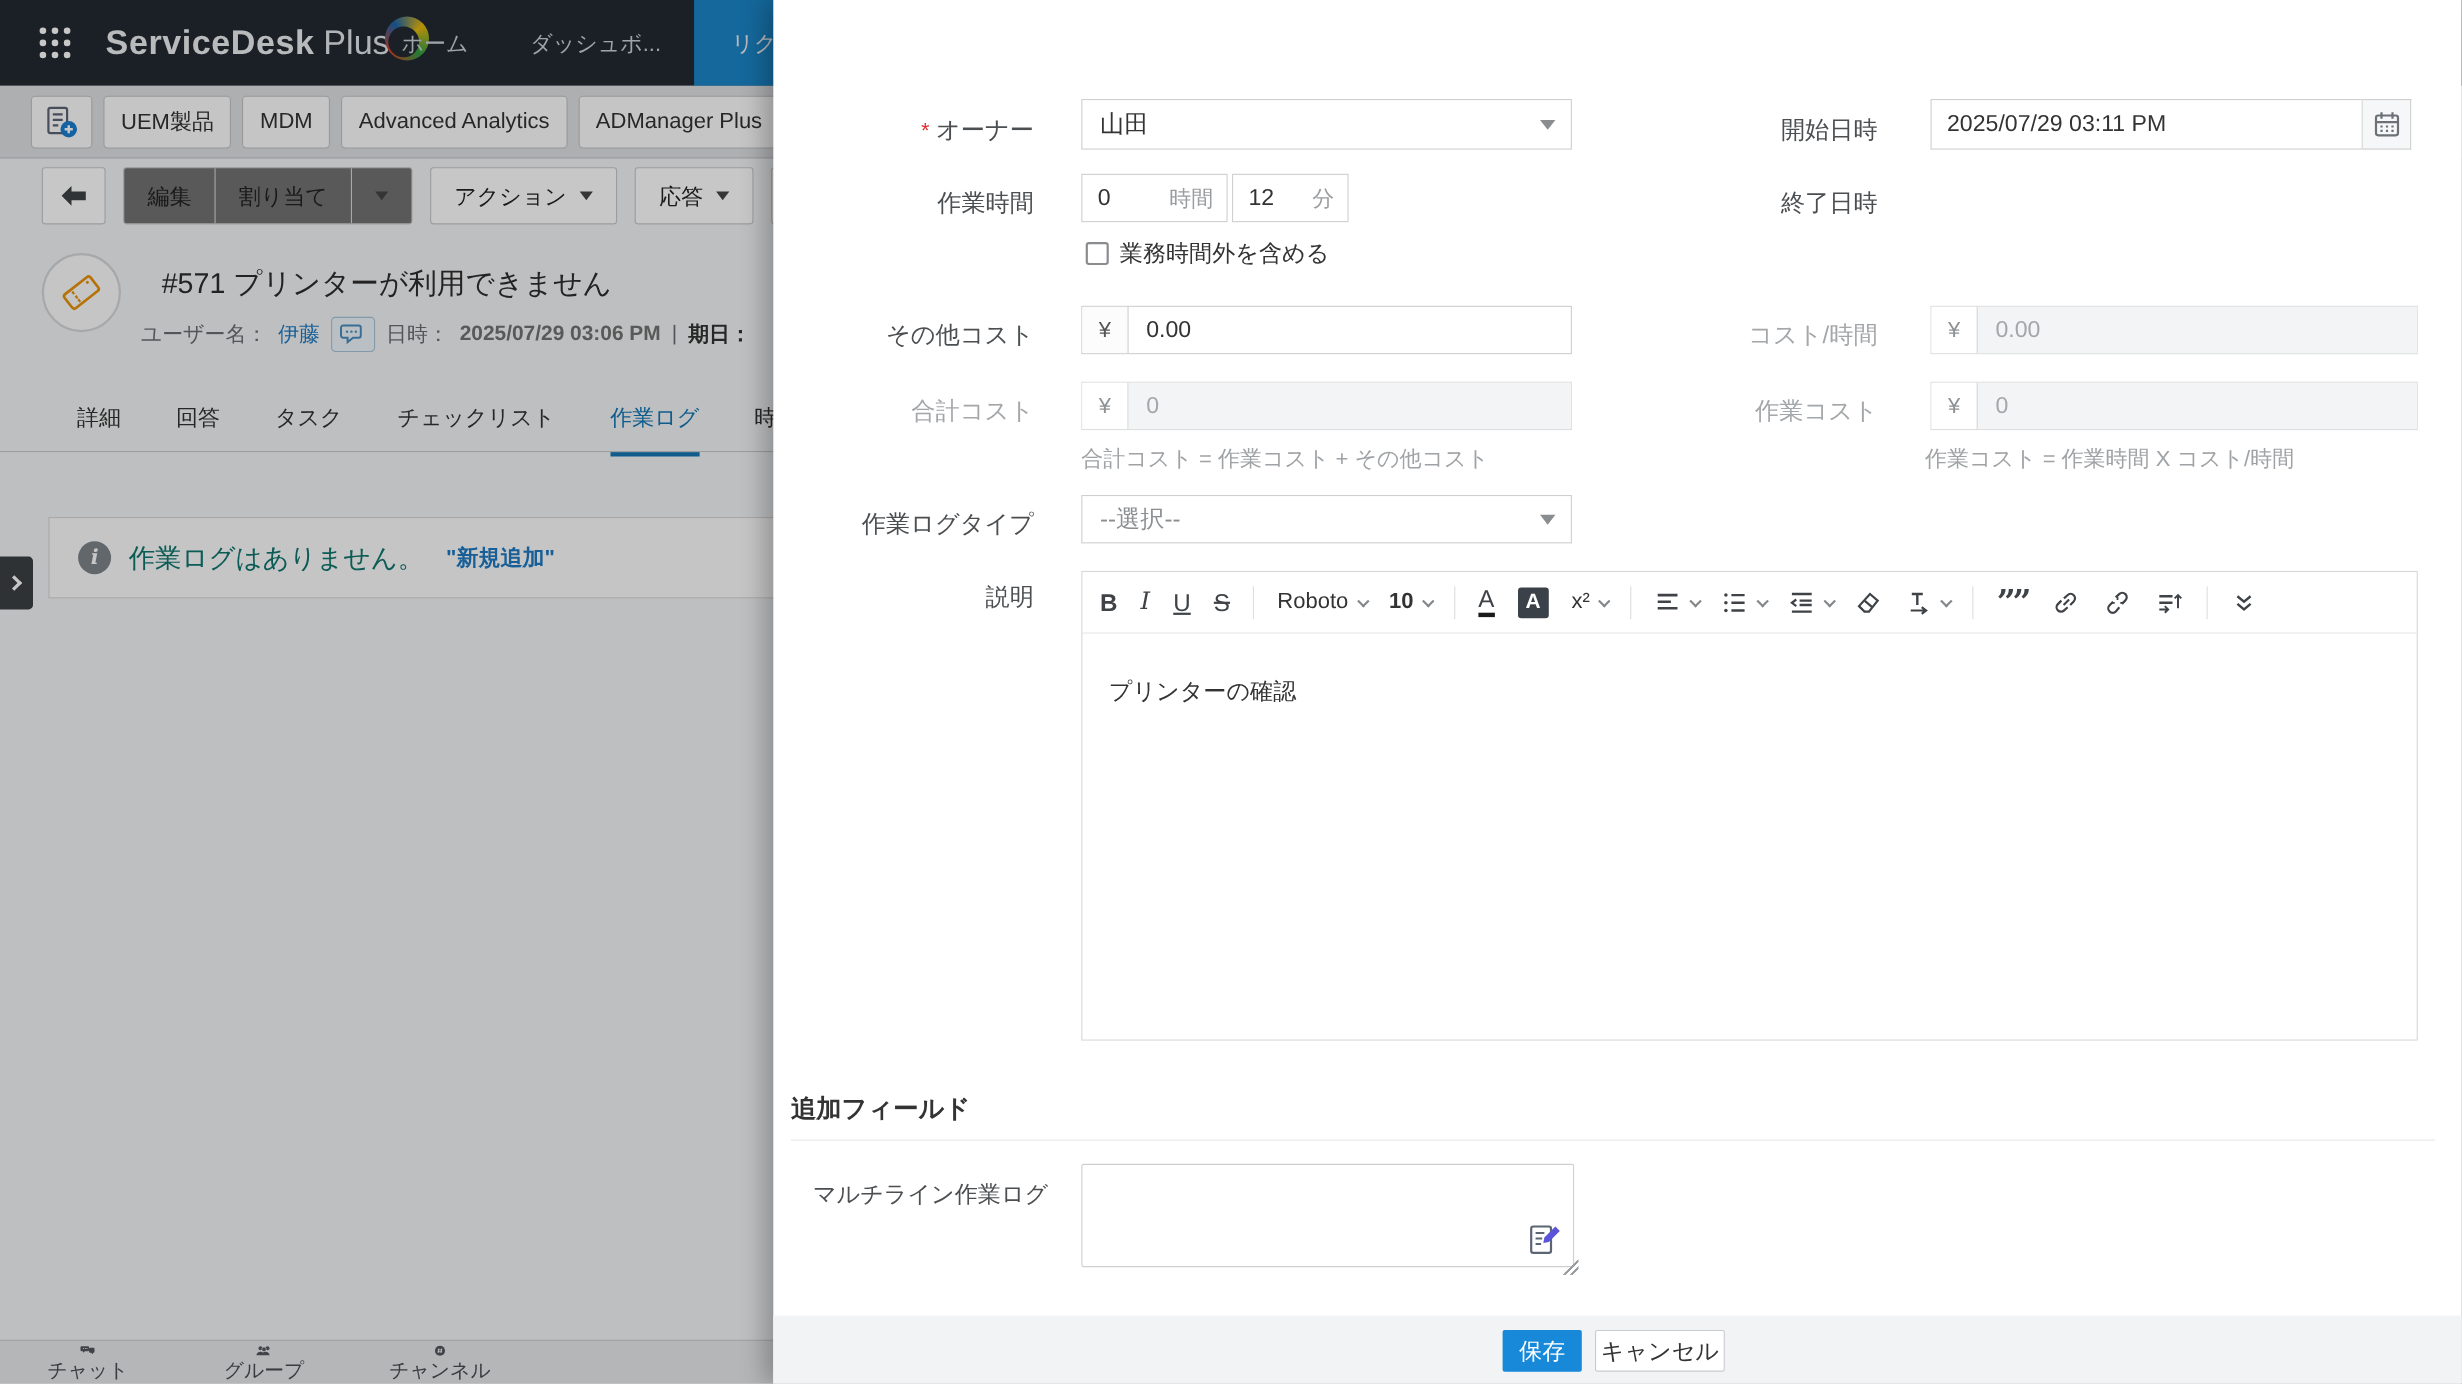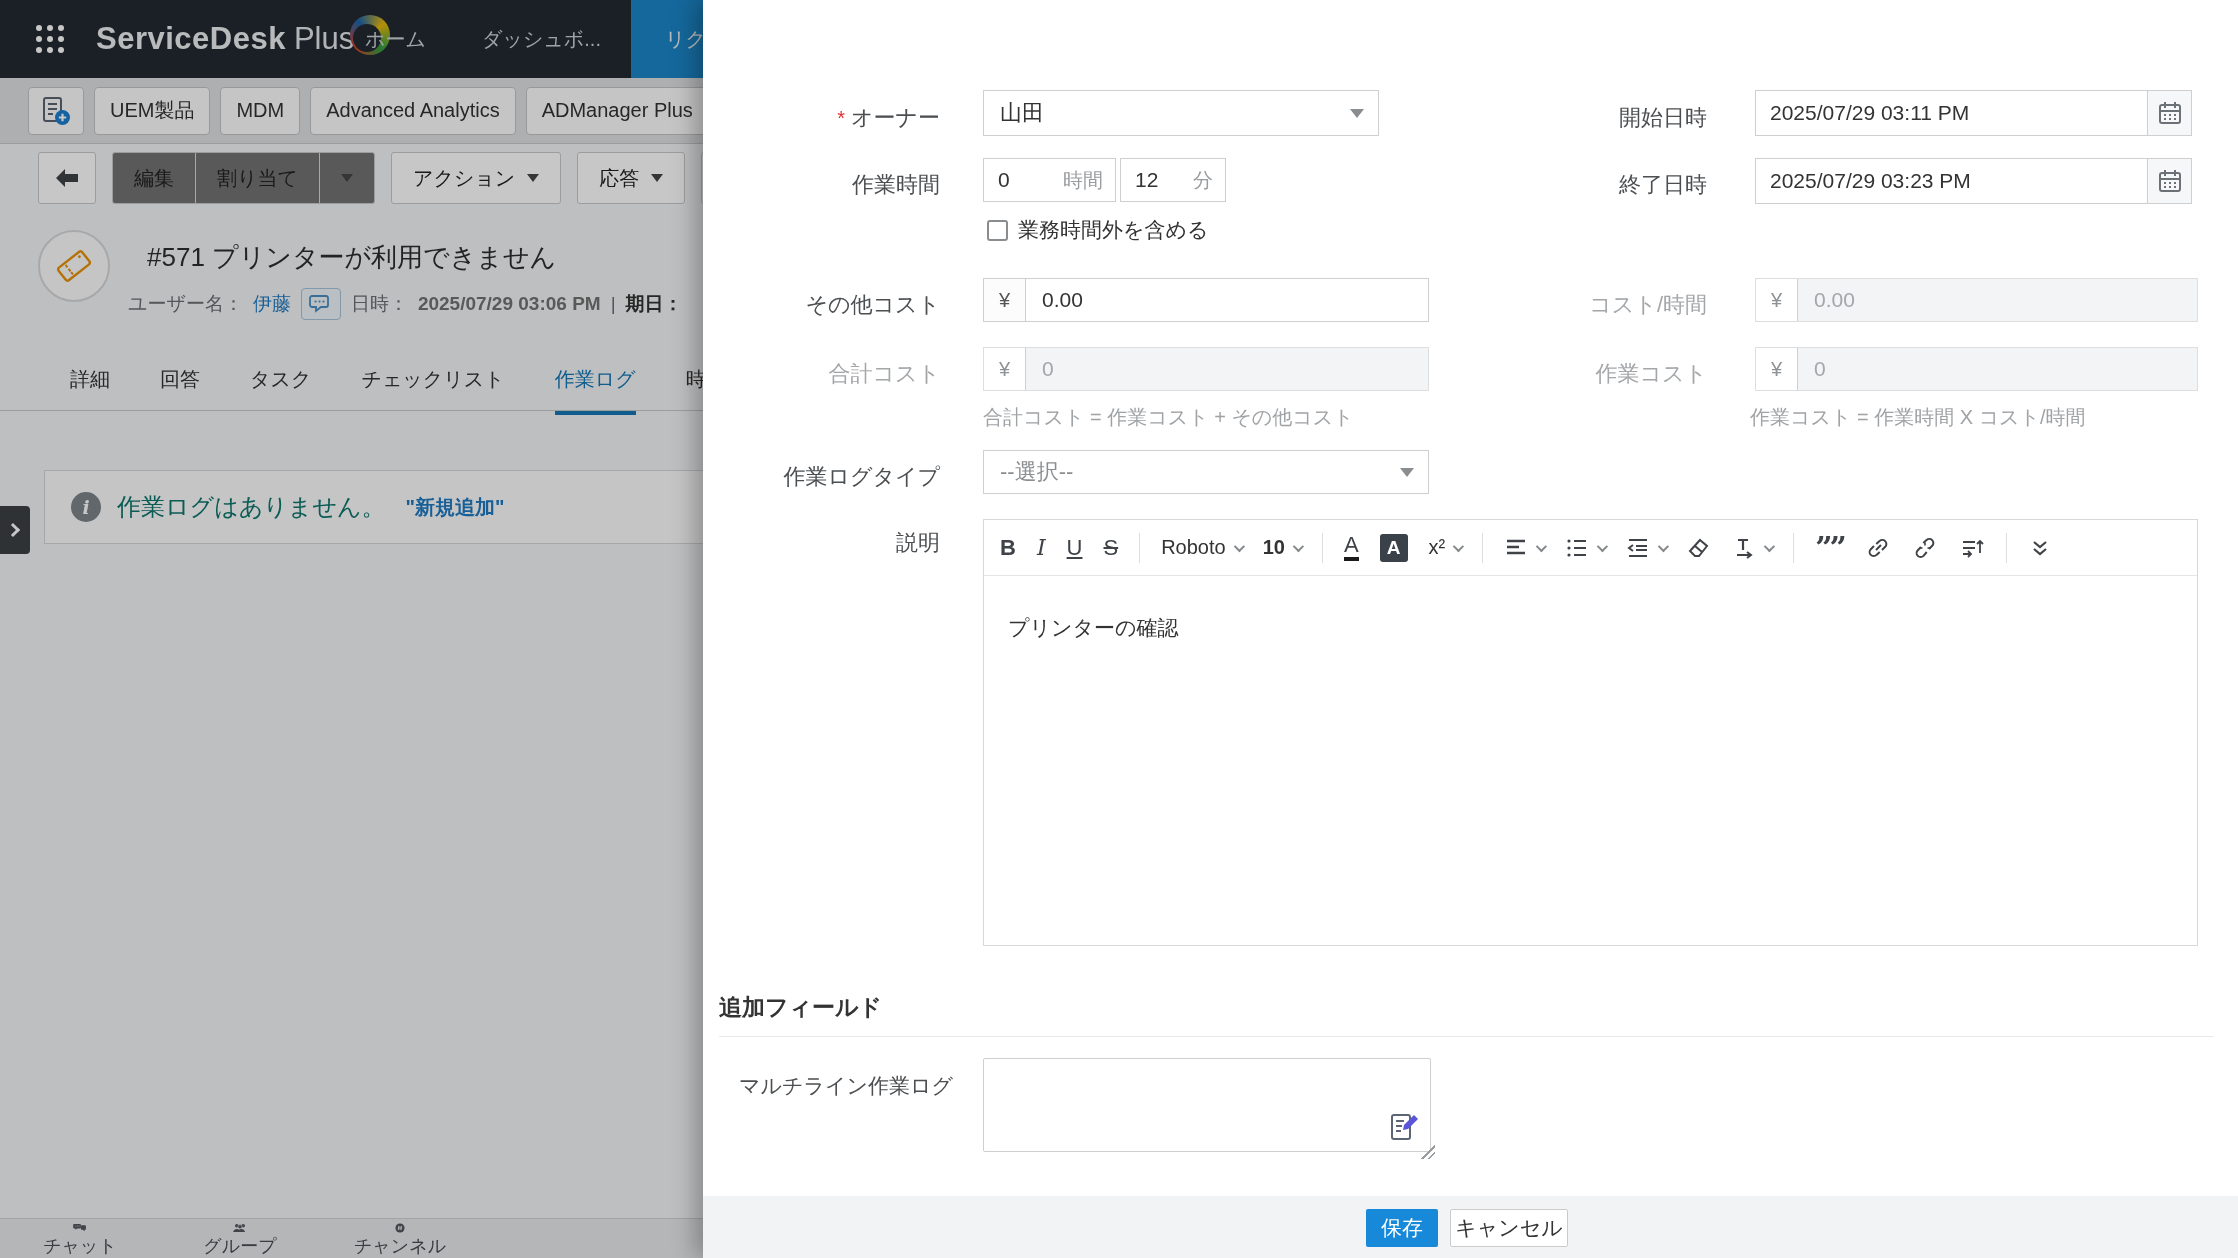--- a/index.html
+++ b/index.html
@@ -269,21 +269,21 @@
     </div>
   </div>
 
   <div class="dim"></div>
 
   <div class="modal">
 
     <div class="flabel" style="left:0; top:103px;">
       <span class="req">*</span><span>オーナー</span>
     </div>
-    <div class="selectbox" style="left:280px; top:90px; width:396px;">
+    <div class="selectbox" style="left:280px; top:90px; width:446px;">
       <span>山田</span>
       <span class="chev-d"></span>
     </div>
     <div class="flabel flabel-r" style="top:103px;">開始日時</div>
     <div class="dategrp" style="left:1052px; top:90px;">
       <span class="dateinput">2025/07/29 03:11 PM</span>
       <span class="calbtn">
         <svg width="26" height="26" viewBox="0 0 26 26">
           <rect x="3" y="5" width="20" height="18" rx="2" fill="none" stroke="#6b7177" stroke-width="2"></rect>
           <path d="M8 2v6 M18 2v6 M3 11h20" stroke="#6b7177" stroke-width="2"></path>
@@ -295,30 +295,20 @@
     <div class="flabel" style="left:0; top:170px;">作業時間</div>
     <div class="timebox" style="left:280px; top:158px; width:133px;">
       <span class="tv">0</span>
       <span class="tu">時間</span>
     </div>
     <div class="timebox" style="left:417px; top:158px; width:106px;">
       <span class="tv">12</span>
       <span class="tu">分</span>
     </div>
     <div class="flabel flabel-r" style="top:170px;">終了日時</div>
-    <div class="dategrp" style="left:1052px; top:158px;">
-      <span class="dateinput">2025/07/29 03:23 PM</span>
-      <span class="calbtn">
-        <svg width="26" height="26" viewBox="0 0 26 26">
-          <rect x="3" y="5" width="20" height="18" rx="2" fill="none" stroke="#6b7177" stroke-width="2"></rect>
-          <path d="M8 2v6 M18 2v6 M3 11h20" stroke="#6b7177" stroke-width="2"></path>
-          <path d="M7 15h2 M12 15h2 M17 15h2 M7 19h2 M12 19h2 M17 19h2" stroke="#6b7177" stroke-width="2"></path>
-        </svg>
-      </span>
-    </div>
 
     <div class="checkrow" style="left:284px; top:216px;">
       <span class="cb"></span>
       <span class="cblabel">業務時間外を含める</span>
     </div>
 
     <div class="flabel" style="left:0; top:290px;">その他コスト</div>
     <div class="money" style="left:280px; top:278px; width:446px;">
       <span class="cur">¥</span>
       <span class="mval">0.00</span>

